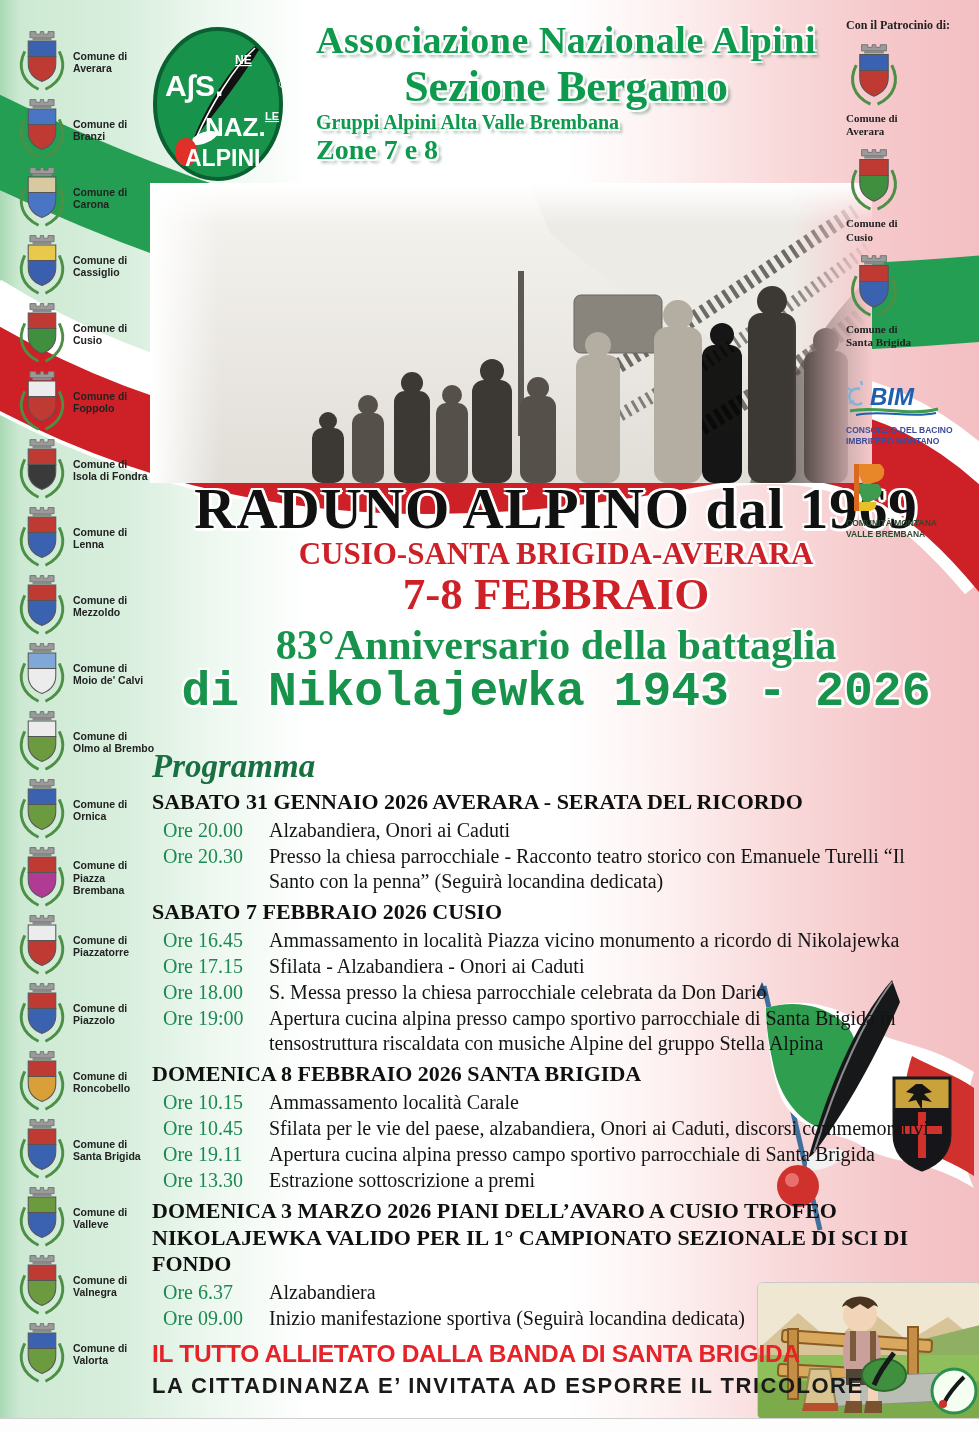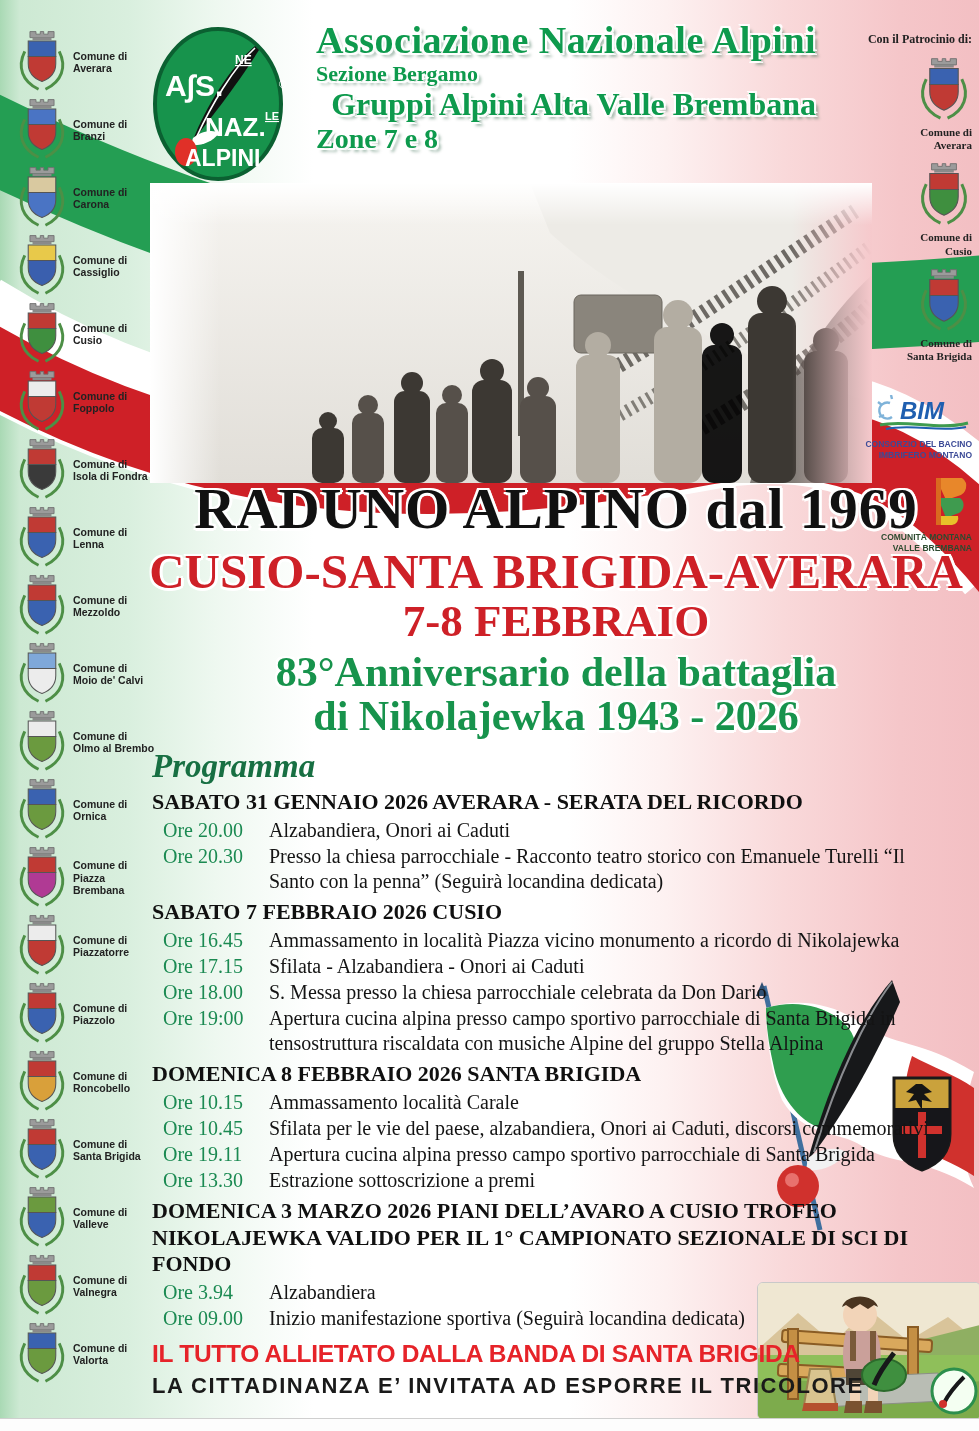--- a/index.html
+++ b/index.html
@@ -13,43 +13,43 @@
   .sidebar{position:absolute;left:16px;top:28px;width:140px;z-index:6;}
   .commune{display:flex;align-items:center;height:68px;}
   .commune svg{flex:0 0 52px;}
   .commune .lbl{margin-left:5px;font-family:"Liberation Sans",sans-serif;font-weight:bold;
     font-size:10.5px;line-height:1.18;color:#222;}
   
   .ana-logo{position:absolute;left:143px;top:24px;z-index:7;}
   .hdr{position:absolute;left:316px;top:20px;z-index:7;color:#0e9a4d;font-weight:bold;
     text-shadow:2px 2px 0 rgba(255,255,255,.9),-2px -2px 0 rgba(255,255,255,.9),2px -2px 0 rgba(255,255,255,.9),-2px 2px 0 rgba(255,255,255,.9),4px 4px 3px rgba(0,70,35,.35);}
   .hdr .l1{font-size:38px;line-height:1.1;letter-spacing:.5px;}
-  .hdr .l2{font-size:22px;line-height:1.12;}
-  .hdr .l3{font-size:32px;line-height:1.15;text-align:right;}
+  .hdr .l2{font-size:44px;line-height:1.12;text-align:center;}
+  .hdr .l3{font-size:20px;line-height:1.15;}
   .hdr .l4{font-size:28px;line-height:1.15;}
   
-  .patrocinio{position:absolute;left:846px;top:32px;width:126px;z-index:7;text-align:right;}
+  .patrocinio{position:absolute;left:846px;top:18px;width:126px;z-index:7;text-align:left;}
   .pat-title{font-size:12px;font-weight:bold;color:#222;}
   .pat-item{margin-top:9px;}
   .pat-item .lbl{font-size:11px;font-weight:bold;color:#222;line-height:1.2;margin-top:2px;}
   .bim{margin-top:32px;}
   .bim-cap,.cm-cap{font-family:"Liberation Sans",sans-serif;font-weight:bold;font-size:8.5px;line-height:1.25;margin-top:4px;}
   .bim-cap{color:#3c4b97;}
   .cm-cap{color:#2d4a2f;margin-top:2px;}
   .cm{margin-top:14px;}
   
   .photo{position:absolute;left:150px;top:183px;z-index:2;}
   
   .titles{position:absolute;left:148px;top:480px;width:816px;text-align:center;z-index:6;font-weight:bold;}
   .t-outline{text-shadow:2px 2px 0 #fff,-2px -2px 0 #fff,2px -2px 0 #fff,-2px 2px 0 #fff,0 3px 0 #fff,3px 0 0 #fff;}
   .t1{font-size:57px;color:#111;line-height:1.02;letter-spacing:1px;}
-  .t2{font-size:49px;color:#ce2027;line-height:1.06;margin-top:8px;}
+  .t2{font-size:31px;color:#ce2027;line-height:1.06;margin-top:0;}
   .t3{font-size:45px;color:#ce2027;line-height:1.06;}
   .t4{font-size:42px;color:#17934c;line-height:1.05;margin-top:4px;}
-  .t5{font-size:42px;color:#17934c;line-height:1.05;}
+  .t5{font-size:48px;color:#17934c;line-height:1.05;font-family:Liberation Mono, monospace;}
   
   .program{position:absolute;left:152px;top:748px;width:812px;z-index:6;}
   .prog-head{font-size:33px;font-weight:bold;font-style:italic;color:#176f42;line-height:1.1;margin-bottom:4px;}
   .sec-title{font-size:22px;font-weight:bold;color:#101010;line-height:1.22;margin:5px 0 2px;}
   .ev{display:grid;grid-template-columns:106px 1fr;margin:1px 11px;font-size:20px;line-height:1.25;}
   .ev .time{color:#1b8a52;}
   .ev .desc{color:#141414;}
   .foot-red{font-family:"Liberation Sans",sans-serif;font-weight:bold;font-size:24.5px;color:#e62329;margin-top:10px;letter-spacing:-.3px;line-height:1.05;}
   .foot-black{font-family:"Liberation Sans",sans-serif;font-weight:bold;font-size:22px;color:#1a1a1a;margin-top:7px;letter-spacing:1.5px;line-height:1.05;}
   
@@ -527,21 +527,21 @@
             <div class="ev">
     <span class="time">Ore 13.30</span>
     <span class="desc">Estrazione sottoscrizione a premi</span>
   </div>
           </div>
   </div>
         <div class="section">
     <div class="sec-title">DOMENICA 3 MARZO 2026 PIANI DELL’AVARO A CUSIO TROFEO NIKOLAJEWKA VALIDO PER IL 1° CAMPIONATO SEZIONALE DI SCI DI FONDO</div>
     <div class="events">
             <div class="ev">
-    <span class="time">Ore 3.94</span>
+    <span class="time">Ore 6.37</span>
     <span class="desc">Alzabandiera</span>
   </div>
             <div class="ev">
     <span class="time">Ore 09.00</span>
     <span class="desc">Inizio manifestazione sportiva  (Seguirà locandina dedicata)</span>
   </div>
           </div>
   </div>
       </div>
     <div class="foot-red">IL TUTTO ALLIETATO DALLA BANDA DI SANTA BRIGIDA</div>

